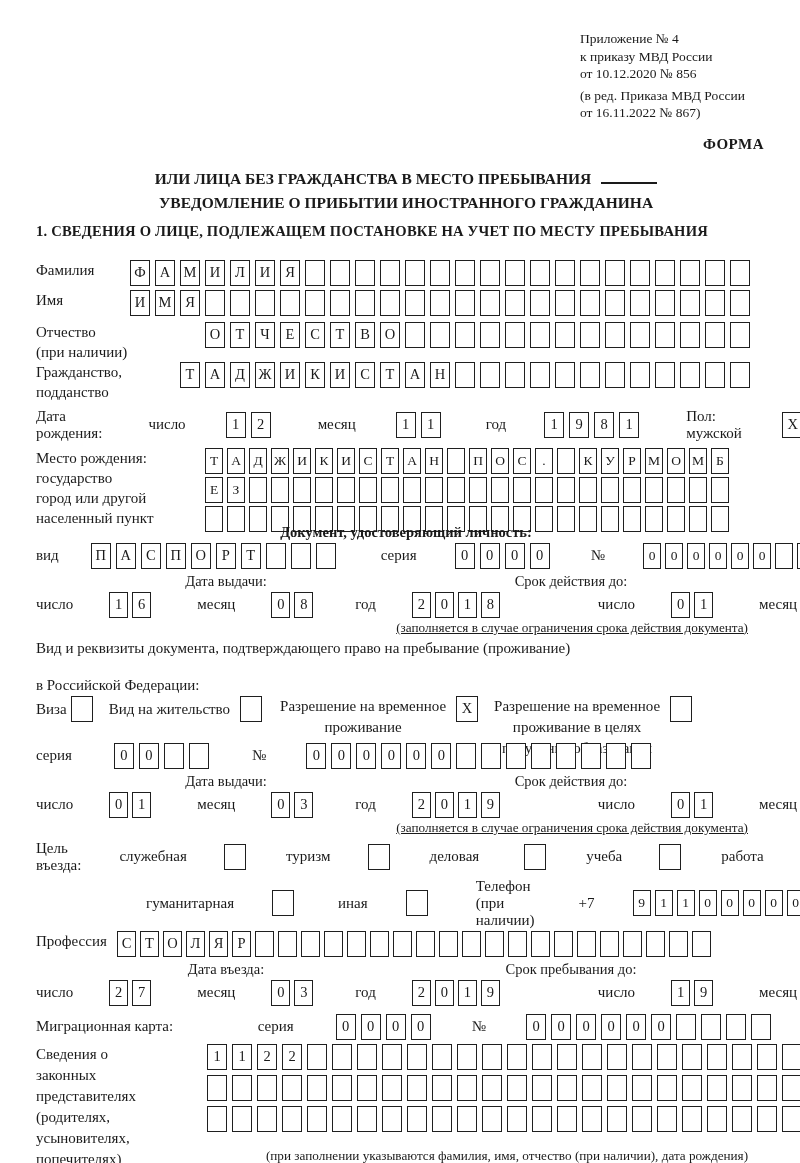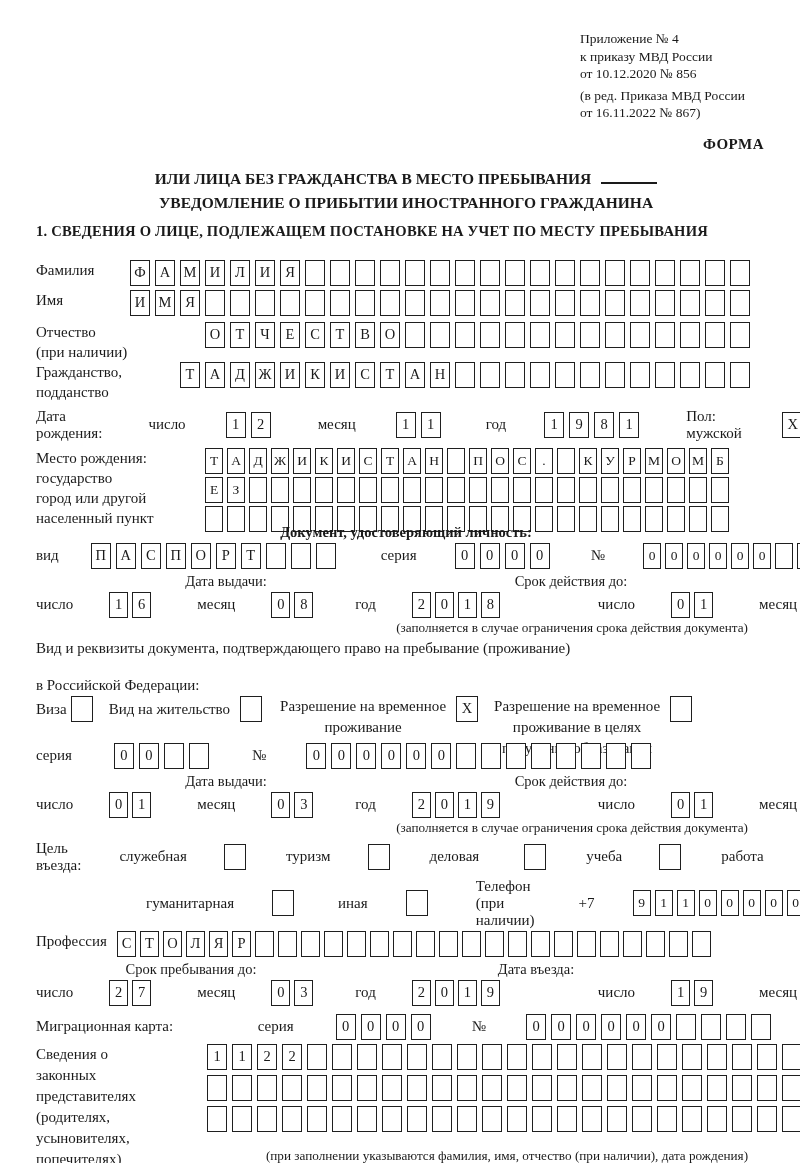--- a/index.html
+++ b/index.html
@@ -33,21 +33,21 @@
   .cell-d { width: 19px; margin-right: 4px; }
   .chk {
     flex: none; display: inline-block; width: 22px; height: 26px;
     border: 1.6px solid #1f1f1f; text-align: center;
     font-size: 14.5px; line-height: 23px; vertical-align: middle; background: #fff;
   }
   .doc-heading { text-align: center; font-weight: bold; font-size: 14.5px; }
   .two-col-headers { display: flex; font-size: 14.5px; }
   .date-inline { display: flex; align-items: center; gap: 32px; }
   .date-inline .w { margin-right: 4px; }
-  .note-right { font-size: 13.2px; text-align: right; margin-right: 28px; }
+  .note-right { font-size: 13.2px; text-align: right; margin-right: 28px; text-decoration: underline; }
   .center-multiline { text-align: center; line-height: 21px; }
 </style>
 </head>
 <body>
 
 <div class="page">
 
   <div class="hdr-note">
     <div>Приложение № 4</div>
     <div>к приказу МВД России</div>
@@ -548,22 +548,22 @@
         <span class="cell cell-d"></span>
         <span class="cell cell-d"></span>
         <span class="cell cell-d"></span>
         <span class="cell cell-d"></span>
         <span class="cell cell-d"></span>
         <span class="cell cell-d"></span>
       </div>
   </div>
 
   <div class="two-col-headers" style="margin-top:4px">
+    <div style="width:380px;text-align:center">Дата въезда:</div>
     <div style="width:310px;text-align:center">Срок пребывания до:</div>
-    <div style="width:380px;text-align:center">Дата въезда:</div>
   </div>
 
   <div class="row date-inline" style="margin-top:2px">
     <span class="w">число</span>
     <div class="cells" style="margin-right:8px">
         <span class="cell cell-d">2</span>
         <span class="cell cell-d">7</span>
       </div>
     <span class="w" style="margin-left:2px">месяц</span>
     <div class="cells" style="margin-right:6px">

